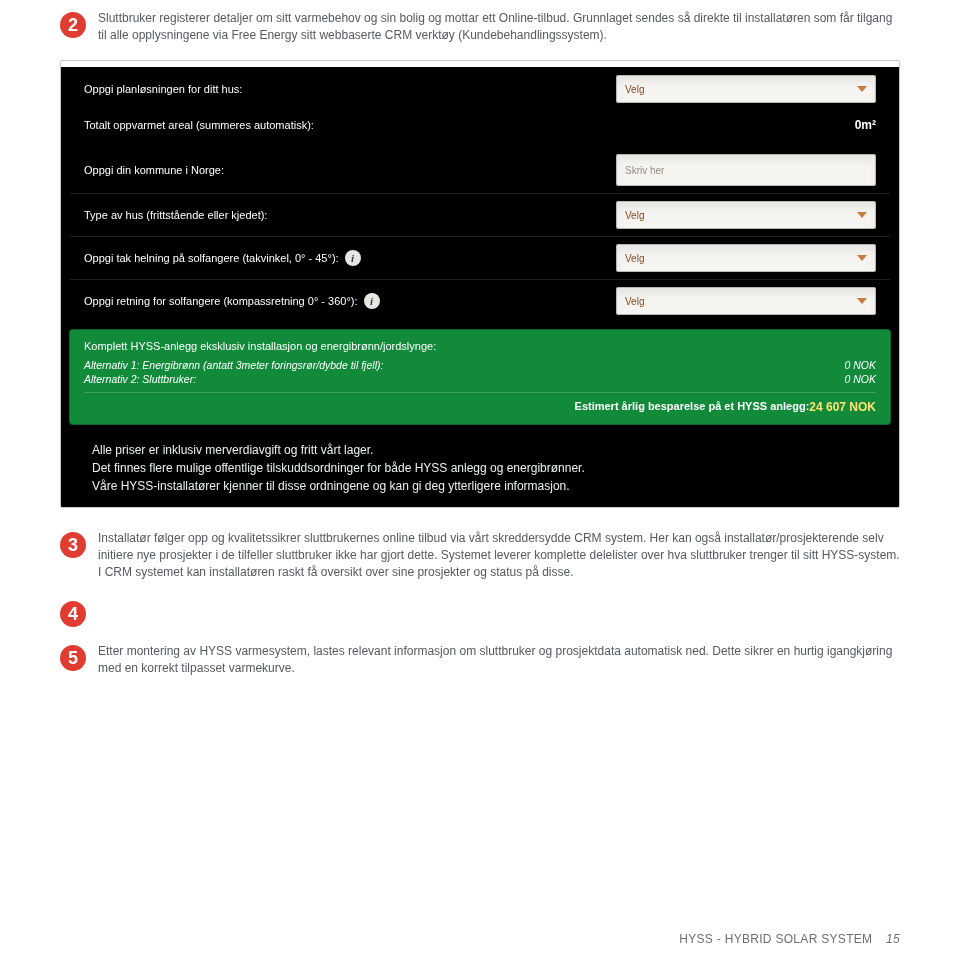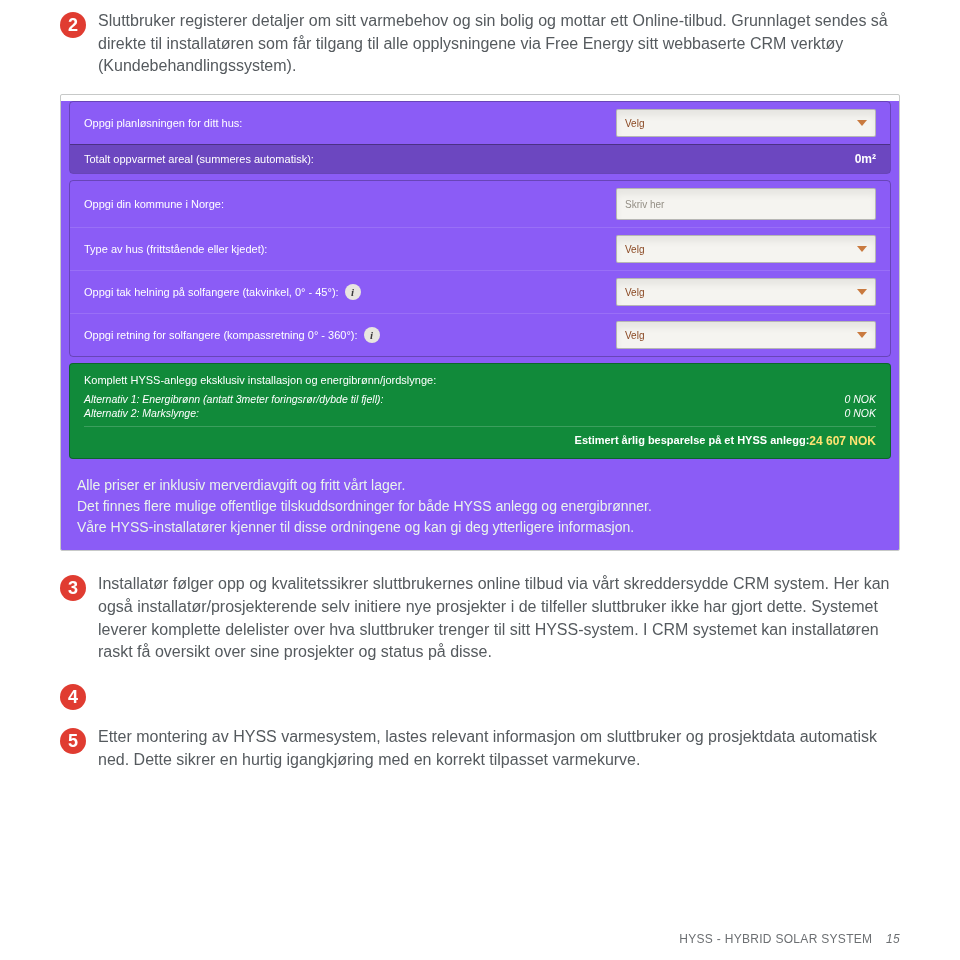--- a/index.html
+++ b/index.html
@@ -26,34 +26,34 @@
     font-weight: bold;
     font-size: 18px;
     display: flex;
     align-items: center;
     justify-content: center;
     flex-shrink: 0;
     margin-right: 12px;
     margin-top: 2px;
   }
   .step-text {
-    font-size: 16px;
+    font-size: 12px;
     line-height: 1.42;
     color: #555a5e;
     font-weight: 300;
   }
   .step-text.spaced { margin-bottom: 2px; }
   .form-shot {
     margin: 8px 0 22px 0;
     border: 1px solid #c7c9c8;
     border-radius: 2px;
     overflow: hidden;
   }
   .form-inner {
-    background: #8b5cf6;
+    background: #000000;
     padding: 0;
   }
   .panel {
     border: 1px solid rgba(0,0,0,0.25);
     border-radius: 4px;
     margin: 6px 8px;
     overflow: hidden;
   }
   .row {
     display: flex;
@@ -166,23 +166,23 @@
     justify-content: flex-end;
     color: #fff;
     font-size: 11px;
     font-weight: bold;
     border-top: 1px solid rgba(255,255,255,0.18);
     margin-top: 6px;
     padding-top: 7px;
   }
   .price-est .amt { color: #ffe372; font-size: 12px; filter: blur(0.3px); }
   .footnotes {
-    padding: 10px 16px 12px 16px;
+    padding: 10px 16px 12px 31px;
     color: #e9f4ec;
-    font-size: 14px;
+    font-size: 12px;
     line-height: 1.5;
   }
   .footer {
     position: absolute;
     right: 60px;
     bottom: 14px;
     font-size: 12px;
     color: #6c6f72;
     letter-spacing: 0.3px;
   }
@@ -260,21 +260,21 @@
       </div>
     </div>
 
     <div class="price-block">
       <div class="price-head blur">Komplett HYSS-anlegg eksklusiv installasjon og energibrønn/jordslynge:</div>
       <div class="price-line blur">
         <span>Alternativ 1: Energibrønn (antatt 3meter foringsrør/dybde til fjell):</span>
         <span>0 NOK</span>
       </div>
       <div class="price-line blur">
-        <span>Alternativ 2: Markslynge:</span>
+        <span>Alternativ 2: Sluttbruker:</span>
         <span>0 NOK</span>
       </div>
       <div class="price-est">
         <span class="blur">Estimert årlig besparelse på et HYSS anlegg:</span>
         <span class="amt">24 607 NOK</span>
       </div>
     </div>
 
     <div class="footnotes blur">
       <div>Alle priser er inklusiv merverdiavgift og fritt vårt lager.</div>

